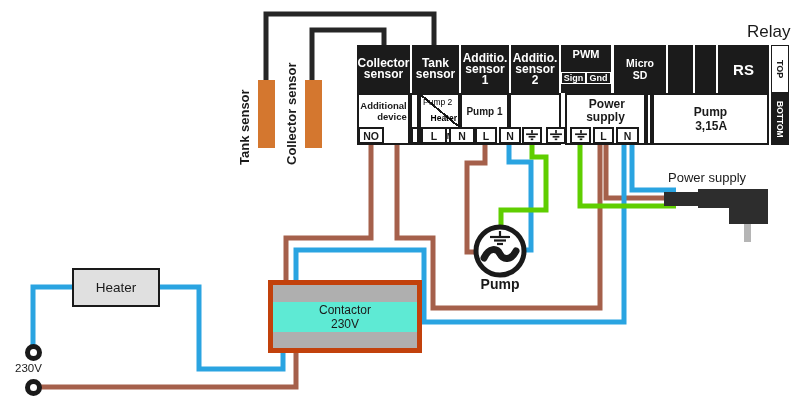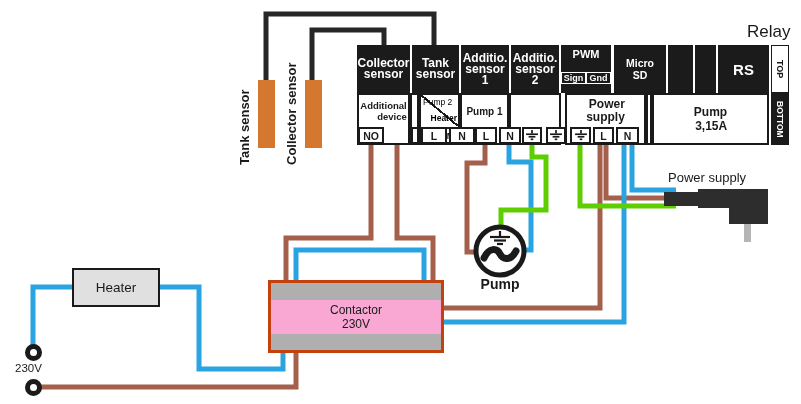--- a/index.html
+++ b/index.html
@@ -25,22 +25,22 @@
   .vert{writing-mode:vertical-rl;text-orientation:mixed;}
   .vert-up{writing-mode:vertical-rl;transform:rotate(180deg);}
   .subbox{border:1px solid #fff;box-sizing:border-box;display:flex;align-items:center;
     justify-content:center;font-weight:bold;font-size:9px;color:#fff;}
   
   .sensor-bar{position:absolute;width:17px;height:68px;z-index:2;}
   .sensor-label{position:absolute;font-weight:bold;font-size:13px;color:#1a1a1a;z-index:2;}
   #heater-box{left:72px;top:268px;width:88px;height:39px;background:#e0e0e0;border:2px solid #1a1a1a;
     box-sizing:border-box;display:flex;align-items:center;justify-content:center;
     font-size:13.5px;color:#1a1a1a;z-index:2;}
-  #contactor-box{left:268px;top:280px;width:176px;height:73px;background:#f9a8d4;
-    border:3px solid #c2410c;box-sizing:border-box;z-index:2;}
+  #contactor-box{left:268px;top:280px;width:154px;height:73px;background:#5eead4;
+    border:5px solid #c2410c;box-sizing:border-box;z-index:2;}
   .cont-band{position:absolute;left:0;right:0;background:#afafaf;}
   #contactor-label{position:absolute;left:0;right:0;top:18px;bottom:17px;display:flex;
     align-items:center;justify-content:center;text-align:center;font-size:12px;line-height:14px;
     color:#1a1a1a;white-space:pre-line;}
   .plug-part{position:absolute;background:#2d2d2d;z-index:2;}
   .label{position:absolute;color:#1a1a1a;z-index:2;}
   .ring{position:absolute;width:17px;height:17px;border:5px solid #1a1a1a;border-radius:50%;
     background:#fff;box-sizing:border-box;z-index:2;}
 </style>
 </head>

